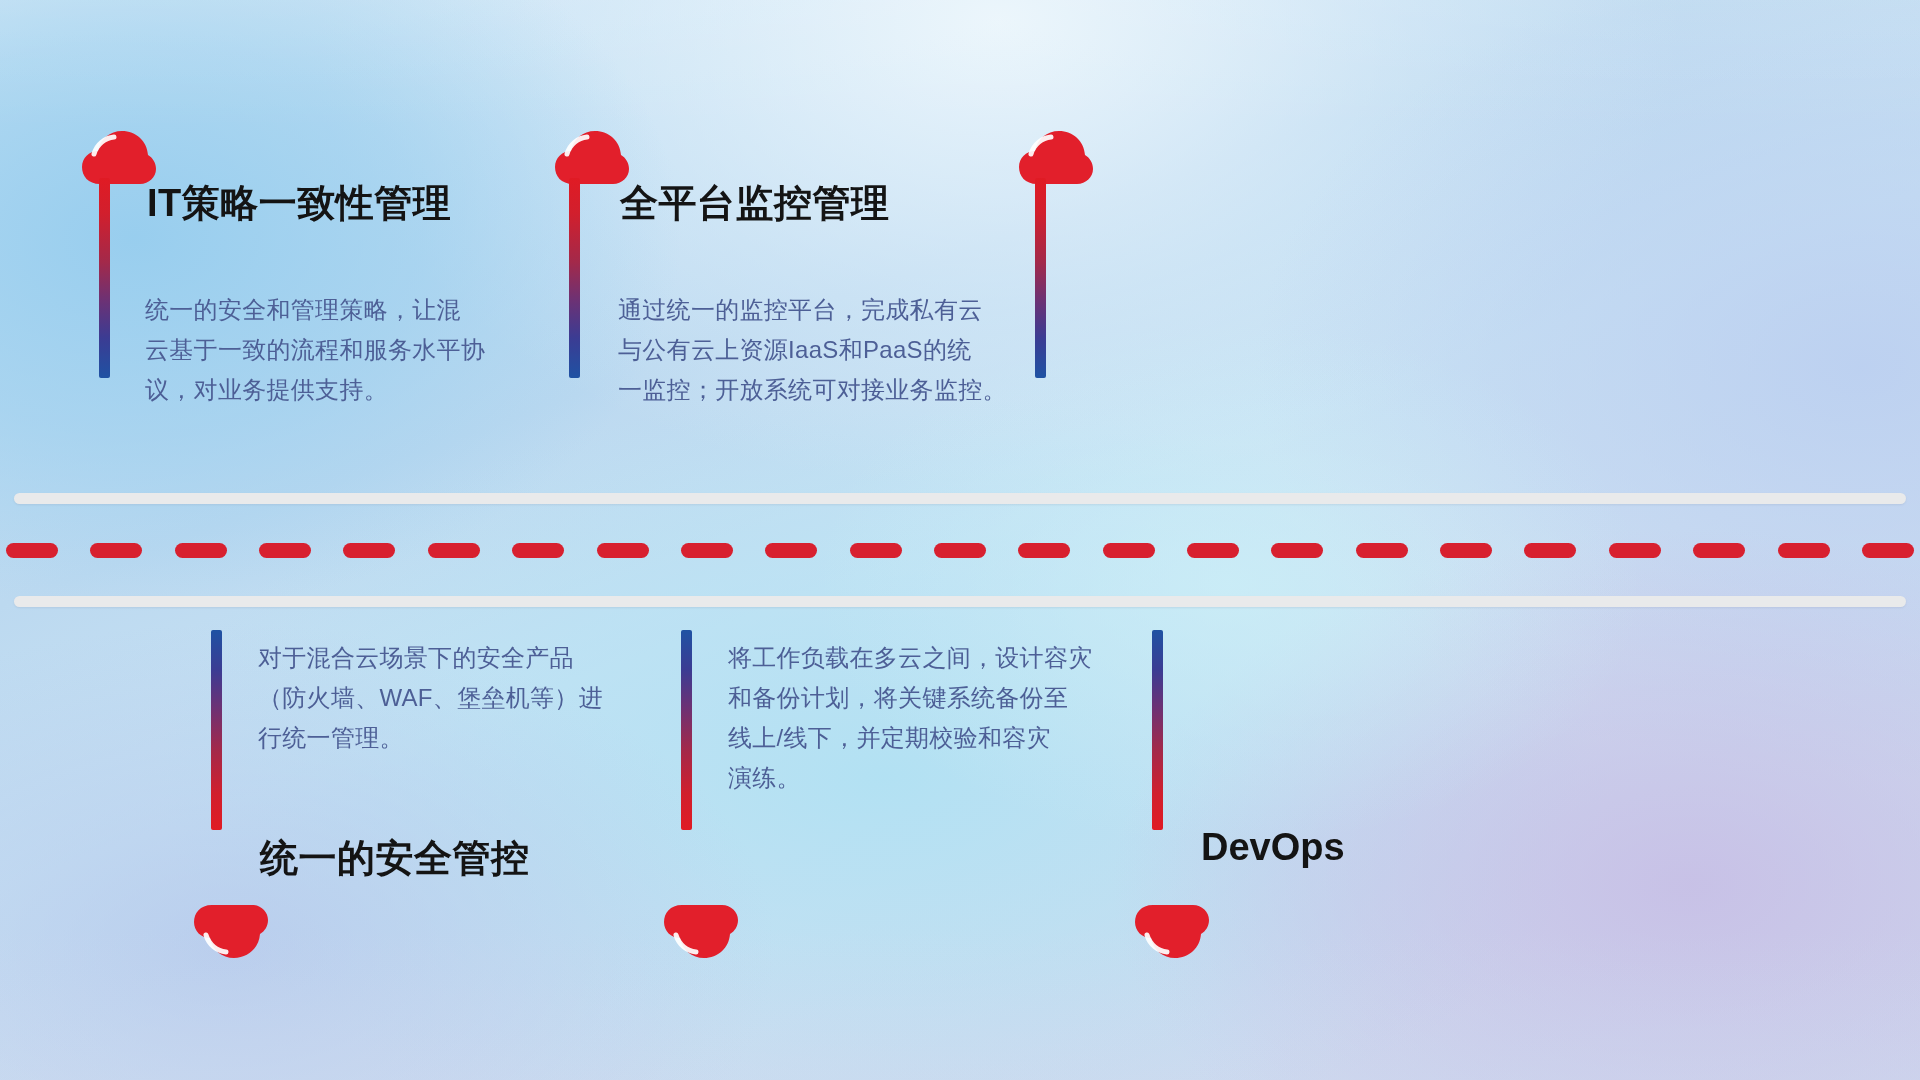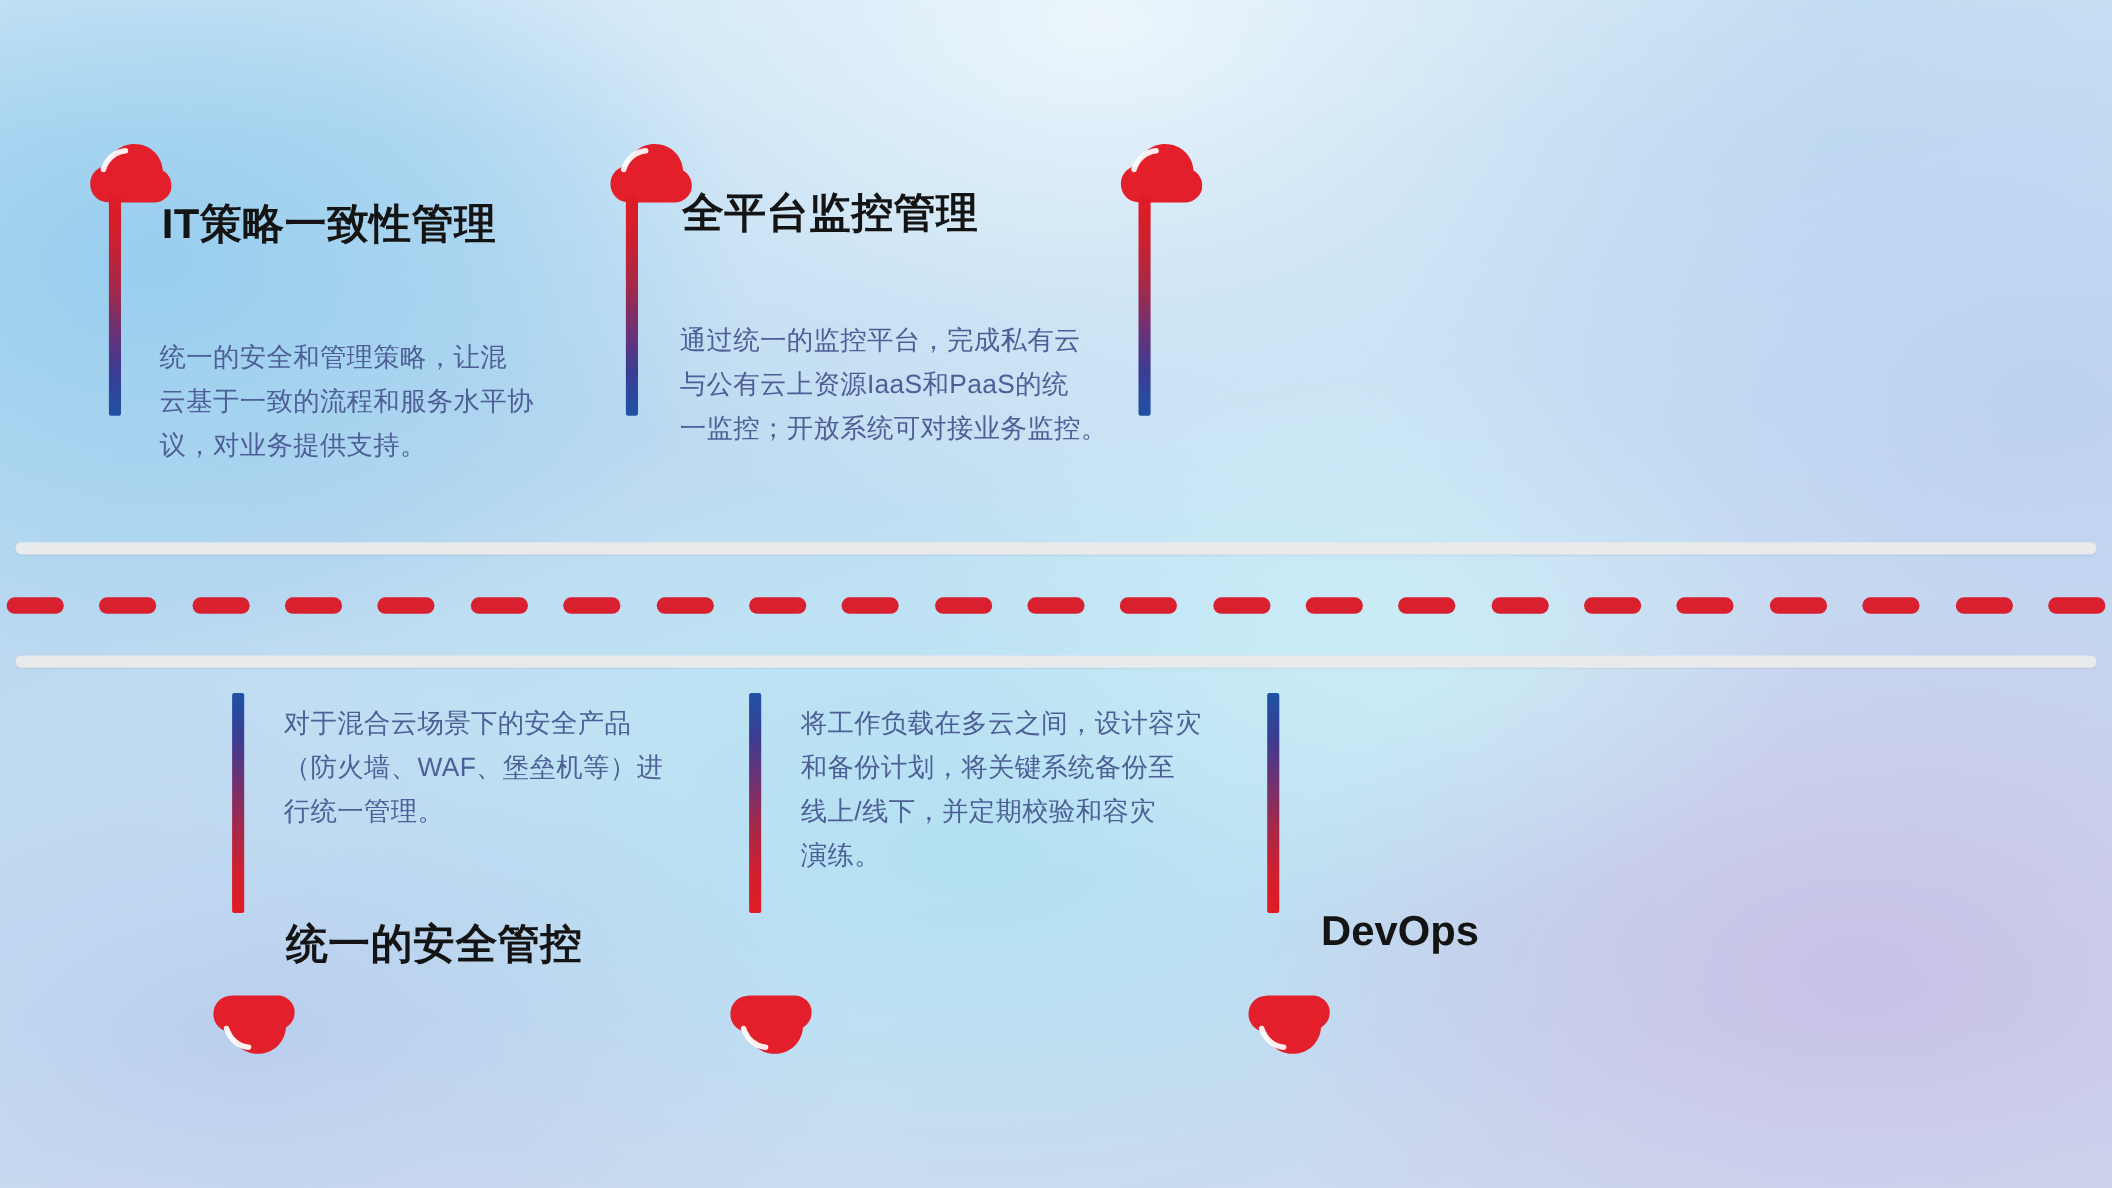--- a/index.html
+++ b/index.html
@@ -185,32 +185,32 @@
   <div class="bg-layer bg-vign"></div>
 
   <div class="cloud" style="left:80px; top:130px;">
     <svg viewBox="0 0 76 56" xmlns="http://www.w3.org/2000/svg">
       <path d="M20 54 C8 54 2 46 2 37 C2 28 9 21 18 21 C20 9 30 1 42 1 C56 1 67 11 68 25 C73 28 76 33 76 39 C76 47 69 54 60 54 Z" fill="#e21f2b"></path>
       <path d="M14 24 C17 14 25 8 34 7" stroke="#ffffff" stroke-width="5" stroke-linecap="round" fill="none" opacity="0.92"></path>
     </svg>
   </div>
   <div class="stem stem-down" style="left:99px; top:178px; height:200px;"></div>
   <div class="title" style="left:147px; top:178px;">IT策略一致性管理</div>
-  <div class="body" style="left:145px; top:290px; width:360px;margin-top:16px;">统一的安全和管理策略，让混
+  <div class="body" style="left:145px; top:290px; width:360px;">统一的安全和管理策略，让混
 云基于一致的流程和服务水平协
 议，对业务提供支持。</div>
 
   <div class="cloud" style="left:553px; top:130px;">
     <svg viewBox="0 0 76 56" xmlns="http://www.w3.org/2000/svg">
       <path d="M20 54 C8 54 2 46 2 37 C2 28 9 21 18 21 C20 9 30 1 42 1 C56 1 67 11 68 25 C73 28 76 33 76 39 C76 47 69 54 60 54 Z" fill="#e21f2b"></path>
       <path d="M14 24 C17 14 25 8 34 7" stroke="#ffffff" stroke-width="5" stroke-linecap="round" fill="none" opacity="0.92"></path>
     </svg>
   </div>
   <div class="stem stem-down" style="left:569px; top:178px; height:200px;"></div>
-  <div class="title" style="left:620px; top:168px;">全平台监控管理</div>
+  <div class="title" style="left:620px; top:178px;">全平台监控管理</div>
   <div class="body" style="left:618px; top:290px; width:400px;">通过统一的监控平台，完成私有云
 与公有云上资源IaaS和PaaS的统
 一监控；开放系统可对接业务监控。</div>
 
   <div class="cloud" style="left:1017px; top:130px;">
     <svg viewBox="0 0 76 56" xmlns="http://www.w3.org/2000/svg">
       <path d="M20 54 C8 54 2 46 2 37 C2 28 9 21 18 21 C20 9 30 1 42 1 C56 1 67 11 68 25 C73 28 76 33 76 39 C76 47 69 54 60 54 Z" fill="#e21f2b"></path>
       <path d="M14 24 C17 14 25 8 34 7" stroke="#ffffff" stroke-width="5" stroke-linecap="round" fill="none" opacity="0.92"></path>
     </svg>
   </div>

